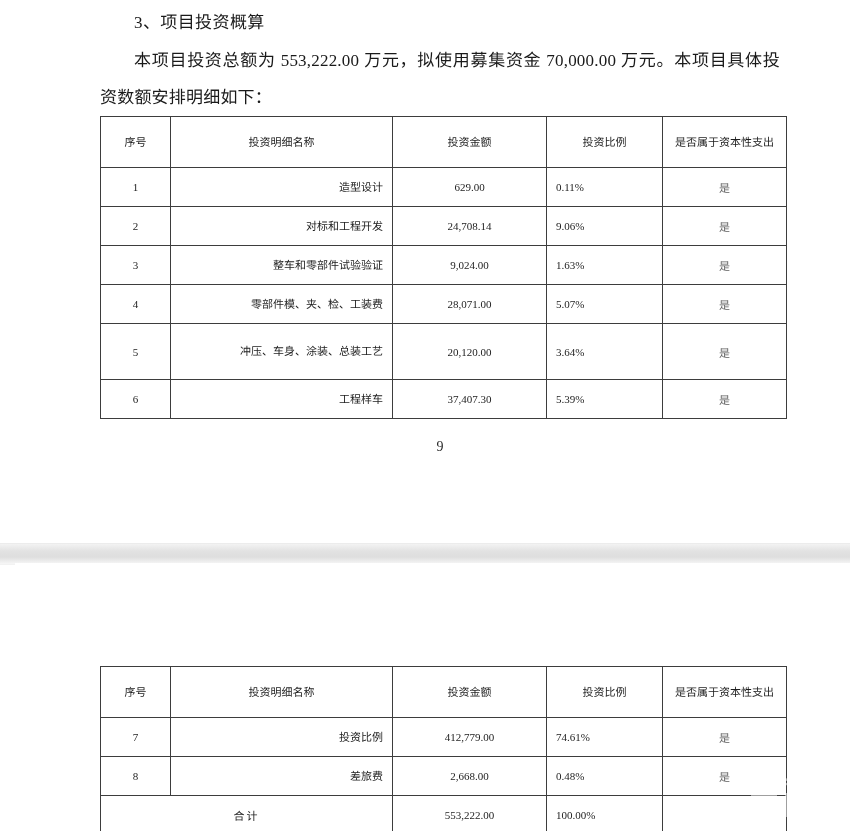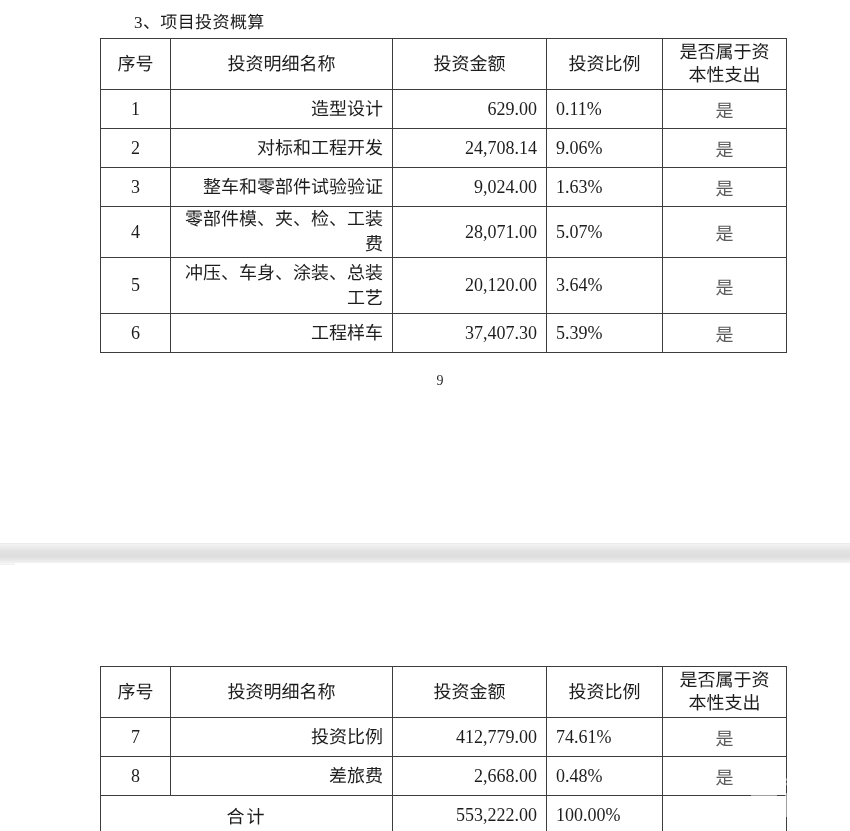--- a/index.html
+++ b/index.html
@@ -67,21 +67,21 @@
     padding-right: 2px;
     letter-spacing: 0.3px;
   }
 
   
   table.invest {
     border-collapse: collapse;
     table-layout: fixed;
     width: 686px;
     margin: 0;
-    font-size: 18px;
+    font-size: 11px;
     color: #1d1d1d;
   }
   table.invest td,
   table.invest th {
     border: 1px solid #3d3d3d;
     padding: 0 9px;
     font-weight: normal;
     vertical-align: middle;
     box-sizing: border-box;
   }
@@ -91,21 +91,21 @@
     line-height: 23px;
   }
   .col-no      { width: 70px;  }
   .col-name    { width: 222px; }
   .col-amount  { width: 154px; }
   .col-ratio   { width: 116px; }
   .col-capex   { width: 124px; }
 
   td.c-no     { text-align: center; }
   td.c-name   { text-align: right; line-height: 25px; }
-  td.c-amount { text-align: right; padding-right: 11px; }
+  td.c-amount { text-align: center; padding-right: 11px; }
   td.c-ratio  { text-align: left; padding-right: 11px; }
   td.c-capex  { text-align: center; color: #5c5c5c; }
 
   tbody tr { height: 39px; }
   tbody tr.tall { height: 56px; }
 
   td.total-label {
     text-align: center;
     letter-spacing: 2px;
   }
@@ -131,20 +131,21 @@
   }
 </style>
 </head>
 <body>
 
 <div class="page" id="page-one">
   <div class="doc-body">
 
     <p class="heading">3、项目投资概算</p>
 
+    <p class="para">本项目投资总额为 553,222.00 万元，拟使用募集资金 70,000.00 万元。本项目具体投资数额安排明细如下：</p>
 
 
     <table class="invest">
       <colgroup>
         <col class="col-no">
           <col class="col-name">
           <col class="col-amount">
         <col class="col-ratio">
           <col class="col-capex">
       </colgroup>

